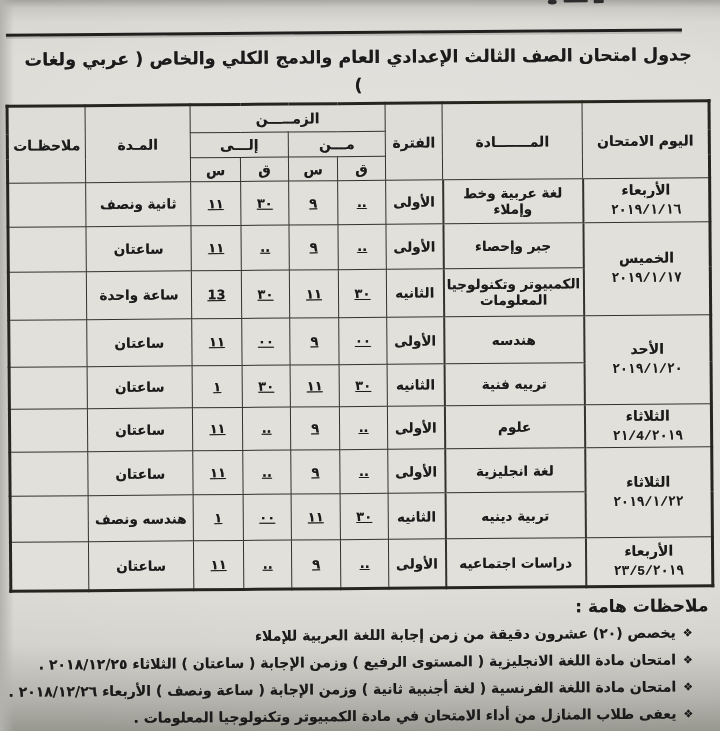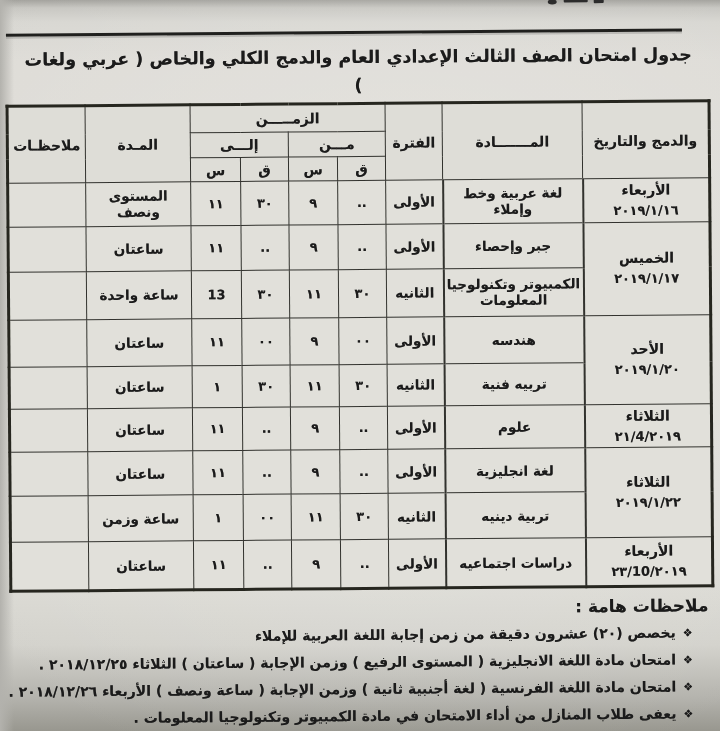--- a/index.html
+++ b/index.html
@@ -30,22 +30,22 @@
   col.c-dur{width:105px}col.c-not{width:78px}
   th,td{border:1.6px solid #32322e;text-align:center;vertical-align:middle;
         font-weight:bold;padding:1px 2px;background:#e1e0da;
         text-shadow:0 0 0.5px rgba(25,25,25,0.5);}
   table{border:3px solid #26261f;}
   th{font-size:14px;background:#deddd7;}
   tr.h1 th{height:24px}tr.h2 th{height:22px}tr.h3 th{height:21px}
   td{font-size:13.5px;}
   td.c-subject{border-left-width:2.6px;border-right-width:2.6px;font-size:13.5px;}
   td.c-day-cell{font-size:14px;line-height:1.5;border-radius:8px;}
-  td.c-day-cell .date{font-size:13px;letter-spacing:0.5px;}
-  td.num{font-size:13px;}
+  td.c-day-cell .date{font-size:13px;letter-spacing:0.5px;font-family:Liberation Mono, monospace;}
+  td.num{font-size:13px;text-decoration:underline;}
   tbody tr:nth-child(1){height:43px}tbody tr:nth-child(2){height:45px}
   tbody tr:nth-child(3){height:48px}tbody tr:nth-child(4){height:47px}
   tbody tr:nth-child(5){height:42px}tbody tr:nth-child(6){height:43px}
   tbody tr:nth-child(7){height:44px}tbody tr:nth-child(8){height:46px}
   tbody tr:nth-child(9){height:49px}
   .footer{position:absolute;top:598px;right:14px;left:10px;
           text-shadow:0 0 0.5px rgba(20,20,20,0.5);}
   .footer-heading{font-weight:800;font-size:17px;margin-bottom:4px;}
   .note-line{font-weight:bold;font-size:14px;line-height:1.92;padding-right:16px;white-space:nowrap;}
   .bullet{font-size:11px;margin-left:7px;position:relative;top:-1px;}
@@ -74,21 +74,21 @@
         <col class="c-per">
       <col class="c-fq">
         <col class="c-fs">
         <col class="c-tq">
         <col class="c-ts">
       <col class="c-dur">
         <col class="c-not">
     </colgroup>
     <thead>
       <tr class="h1">
-        <th rowspan="3">والدمج والتاريخ</th>
+        <th rowspan="3">اليوم الامتحان</th>
         <th rowspan="3" class="c-subject">المـــــــادة</th>
         <th rowspan="3">الفترة</th>
         <th colspan="4">الزمـــــن</th>
         <th rowspan="3">المـدة</th>
         <th rowspan="3">ملاحظـات</th>
       </tr>
       <tr class="h2">
         <th colspan="2">مـــن</th>
         <th colspan="2">إلـــى</th>
       </tr>
@@ -104,21 +104,21 @@
         <td class="c-day-cell">
             <div>الأربعاء</div>
             <div class="date">٢٠١٩/١/١٦</div>
           </td>
         <td class="c-subject">لغة عربية وخط وإملاء</td>
         <td>الأولى</td>
         <td class="num">..</td>
         <td class="num">٩</td>
         <td class="num">٣٠</td>
         <td class="num">١١</td>
-        <td>المستوى ونصف</td>
+        <td>ثانية ونصف</td>
         <td></td>
       </tr>
       <tr>
         <td rowspan="2" class="c-day-cell">
             <div>الخميس</div>
             <div class="date">٢٠١٩/١/١٧</div>
           </td>
         <td class="c-subject">جبر وإحصاء</td>
         <td>الأولى</td>
         <td class="num">..</td>
@@ -190,27 +190,27 @@
         <td>ساعتان</td>
         <td></td>
       </tr>
       <tr>
         <td class="c-subject">تربية دينيه</td>
         <td>الثانيه</td>
         <td class="num">٣٠</td>
         <td class="num">١١</td>
         <td class="num">٠٠</td>
         <td class="num">١</td>
-        <td>ساعة وزمن</td>
+        <td>هندسه ونصف</td>
         <td></td>
       </tr>
       <tr>
         <td class="c-day-cell">
             <div>الأربعاء</div>
-            <div class="date">٢٠١٩/10/٢٣</div>
+            <div class="date">٢٠١٩/5/٢٣</div>
           </td>
         <td class="c-subject">دراسات اجتماعيه</td>
         <td>الأولى</td>
         <td class="num">..</td>
         <td class="num">٩</td>
         <td class="num">..</td>
         <td class="num">١١</td>
         <td>ساعتان</td>
         <td></td>
       </tr>

